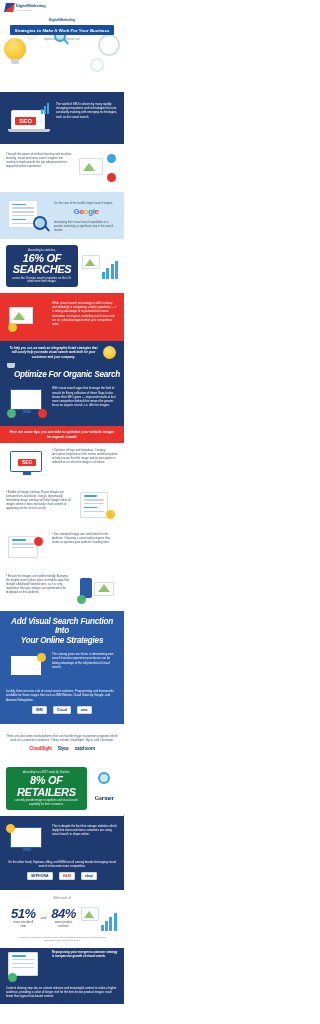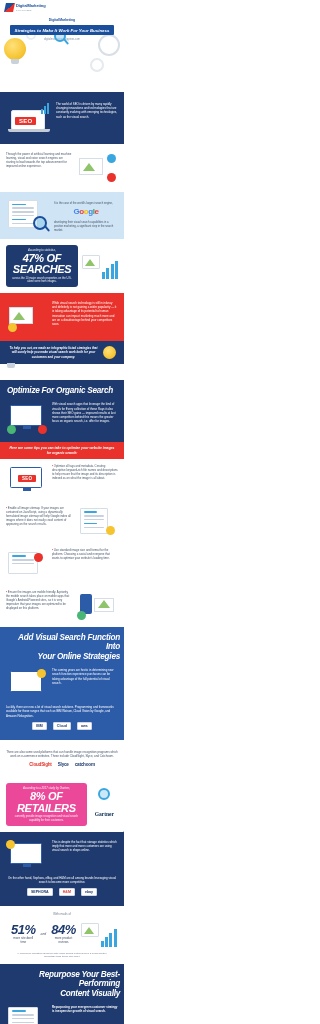--- a/index.html
+++ b/index.html
@@ -123,41 +123,41 @@
   .doc-mag { position:absolute; right: 3px; bottom: 2px; width: 14px; height: 14px; border-radius:50%; border: 2px solid #1b4f9c; background: rgba(58,166,224,.25);}
   .doc-mag:after{content:""; position:absolute; right:-3px; bottom:-4px; width:2.2px; height:7px; background:#1b4f9c; transform:rotate(-40deg); border-radius:1px;}
   .google-word { font-size: 8px; font-weight: bold; letter-spacing: -0.4px; text-align:center; margin: 1px 0;}
   .google-word .b1{color:#4285F4}.google-word .b2{color:#EA4335}.google-word .b3{color:#FBBC05}.google-word .b4{color:#34A853}
 
   
   .stat-ribbon {
     background: #1f3a6e; color:#fff; text-align:center;
     border-radius: 3px; padding: 3px 5px; position: relative;
   }
-  .stat-ribbon.red { background: #ec4899; }
+  .stat-ribbon.red { background: #15803d; }
   .stat-kicker { font-size: 2.8px; font-style: italic; opacity: .92; }
   .stat-big { font-size: 11px; font-weight: bold; font-style: italic; letter-spacing: -0.3px; line-height: 1.05; margin: 1px 0; }
   .stat-note { font-size: 2.7px; line-height: 1.35; opacity: .93; }
 
   .stat-flex { display:flex; align-items:center; gap: 4px; }
   .stat-flex .stat-ribbon { flex: 1; }
   .chart-art { flex:none; width: 36px; height: 26px; position:relative; }
   .chart-art .bars { position:absolute; right:0; bottom:0; display:flex; align-items:flex-end; gap:1.4px; height: 18px;}
   .chart-art .bars i { width: 3px; background:#3aa6e0; display:block;}
   .chart-art .pic { position:absolute; left:0; top:2px; width:18px; height:14px; background:#fff; border:1px solid #d5dde6; border-radius:1px;}
   .chart-art .pic:after{content:""; position:absolute; left:2px; bottom:2px; width:0;height:0;border-left:5px solid transparent;border-right:5px solid transparent;border-bottom:7px solid #8fc46b;}
 
   
   .sec-head {
-    text-align: right; color: #ffffff; font-weight: bold; font-style: italic;
+    text-align: center; color: #ffffff; font-weight: bold; font-style: italic;
     font-size: 8.2px; line-height: 1.15; letter-spacing: -0.25px; padding: 6px 4px 5px 4px;
   }
   .sec-head.navy { background: #1f3a6e; }
   .sec-head.blue { background: #2c5ba8; }
-  .sec-head.left { text-align: center; padding-left: 0; margin-top: 16px; }
+  .sec-head.left { text-align: right; padding-left: 0; }
 
   .red-banner {
     background:#e8322b; color:#fff; text-align:center;
     font-size: 3.4px; font-weight: bold; font-style: italic;
     padding: 3.5px 8px; line-height: 1.4;
   }
 
   
   .tip { display:flex; gap: 4px; align-items: flex-start; padding: 5px 6px; }
   .tip.rev { flex-direction: row-reverse; }
@@ -264,21 +264,21 @@
         </div>
         <div class="copy dark" style="font-size:2.7px">developing their visual search capabilities in a positive marketing, a significant step in the search market.</div>
       </div>
     </div>
   </div>
 
   <div class="band band-white">
     <div class="stat-flex">
       <div class="stat-ribbon">
         <div class="stat-kicker">According to statistics,</div>
-        <div class="stat-big">47% OF SEARCHES</div>
+        <div class="stat-big">16% OF SEARCHES</div>
         <div class="stat-note">across the 10 major search properties on the U.S. alone were from images.</div>
       </div>
       <div class="chart-art">
         <div class="pic"></div>
         <div class="bars">
           <i style="height:7px"></i>
             <i style="height:11px"></i>
             <i style="height:15px"></i>
             <i style="height:18px"></i>
         </div>
@@ -448,24 +448,20 @@
           <i style="height:6px"></i>
             <i style="height:10px"></i>
             <i style="height:14px"></i>
             <i style="height:18px"></i>
         </div>
       </div>
     </div>
     <div class="footnote">e-commerce websites equipped with visual search features have a much greater advantage than those who don't.</div>
   </div>
 
-  <div class="sec-head navy">
-    <div>Repurpose Your Best-Performing</div>
-    <div>Content Visually</div>
-  </div>
   <div class="band band-navy" style="padding-top:0">
     <div class="tip" style="padding:2px 0">
       <div class="tip-art">
         <div class="doc-card" style="left:2px;top:2px;width:30px;height:24px">
           <i class="s"></i>
             <i></i>
             <i></i>
             <i></i>
         </div>
         <div class="badge-circle bc-green" style="left:2px;bottom:0"></div>

